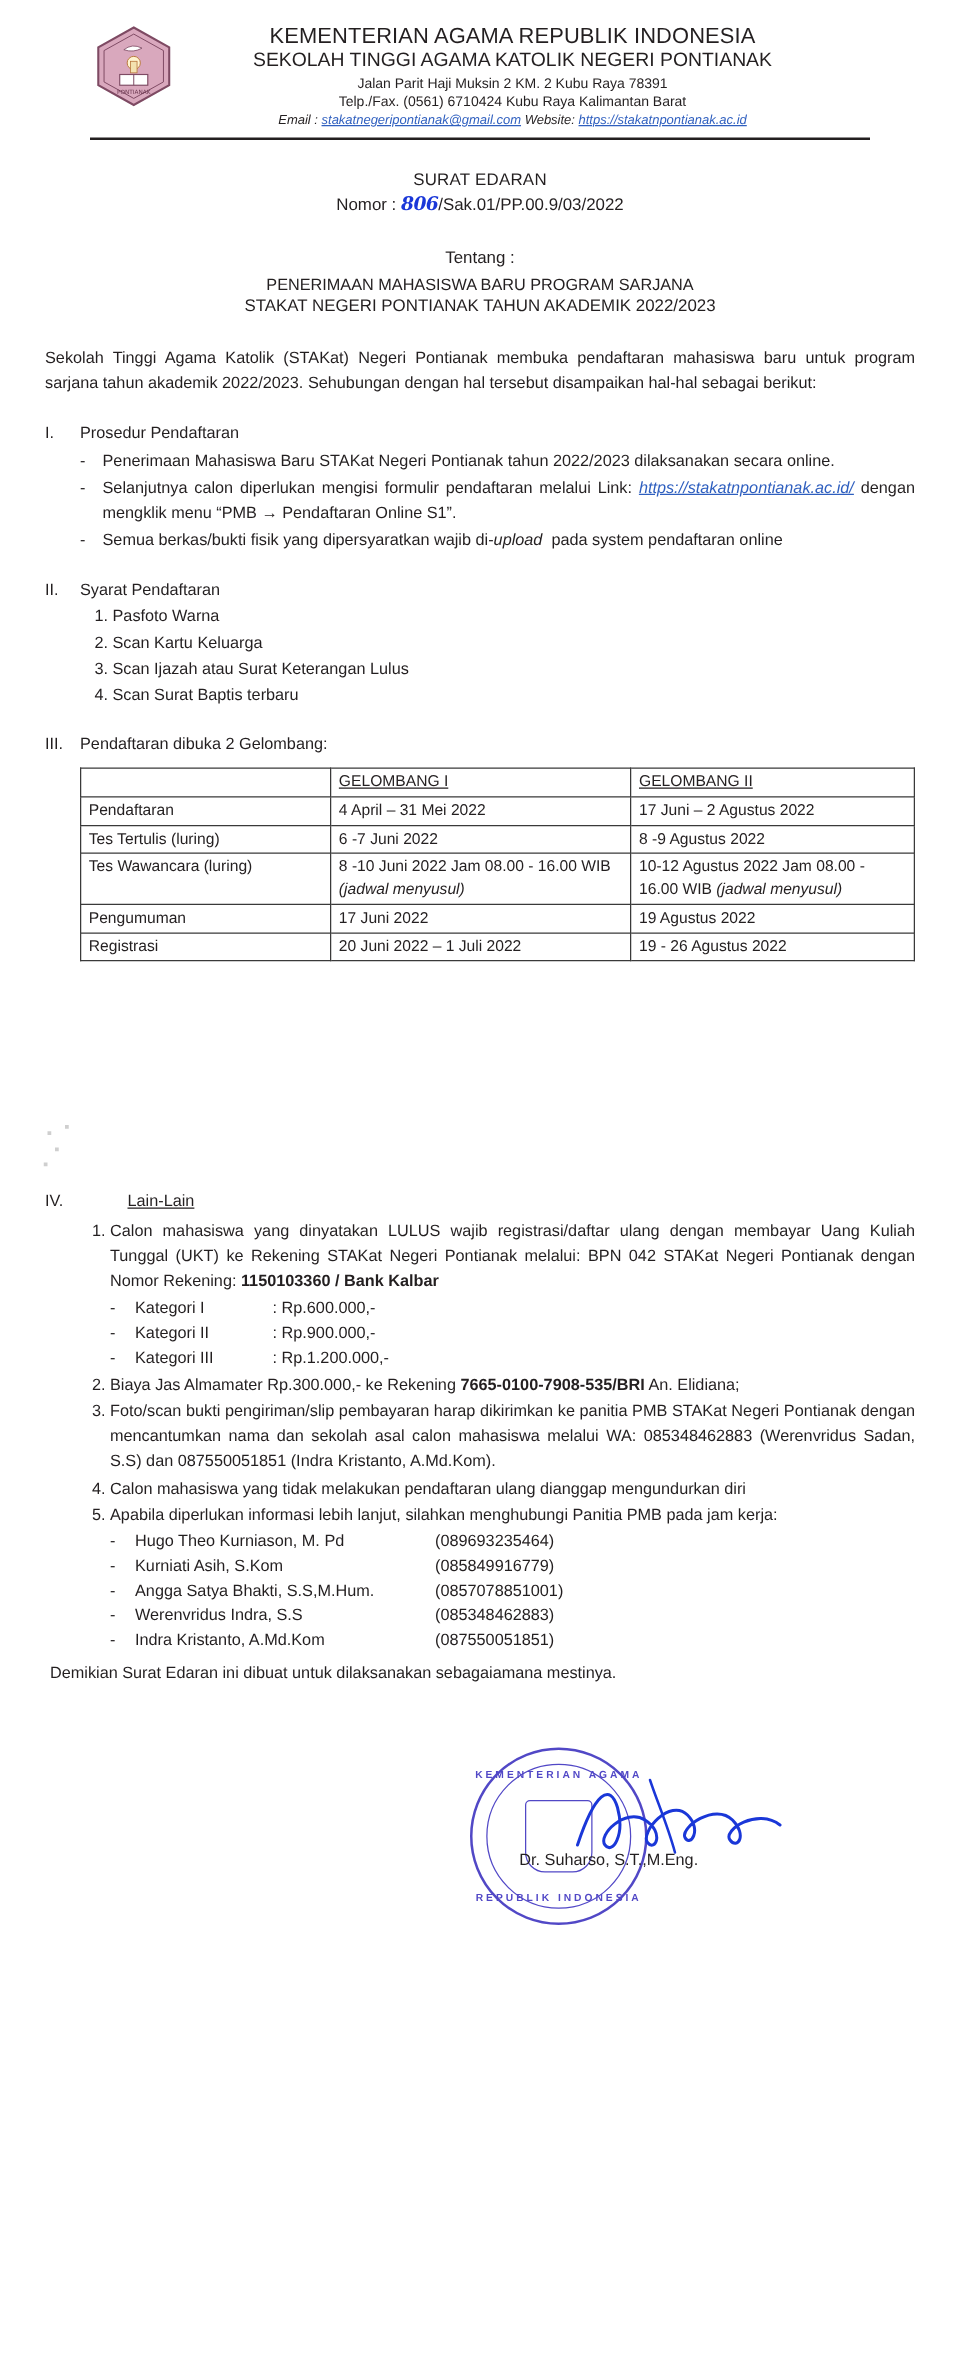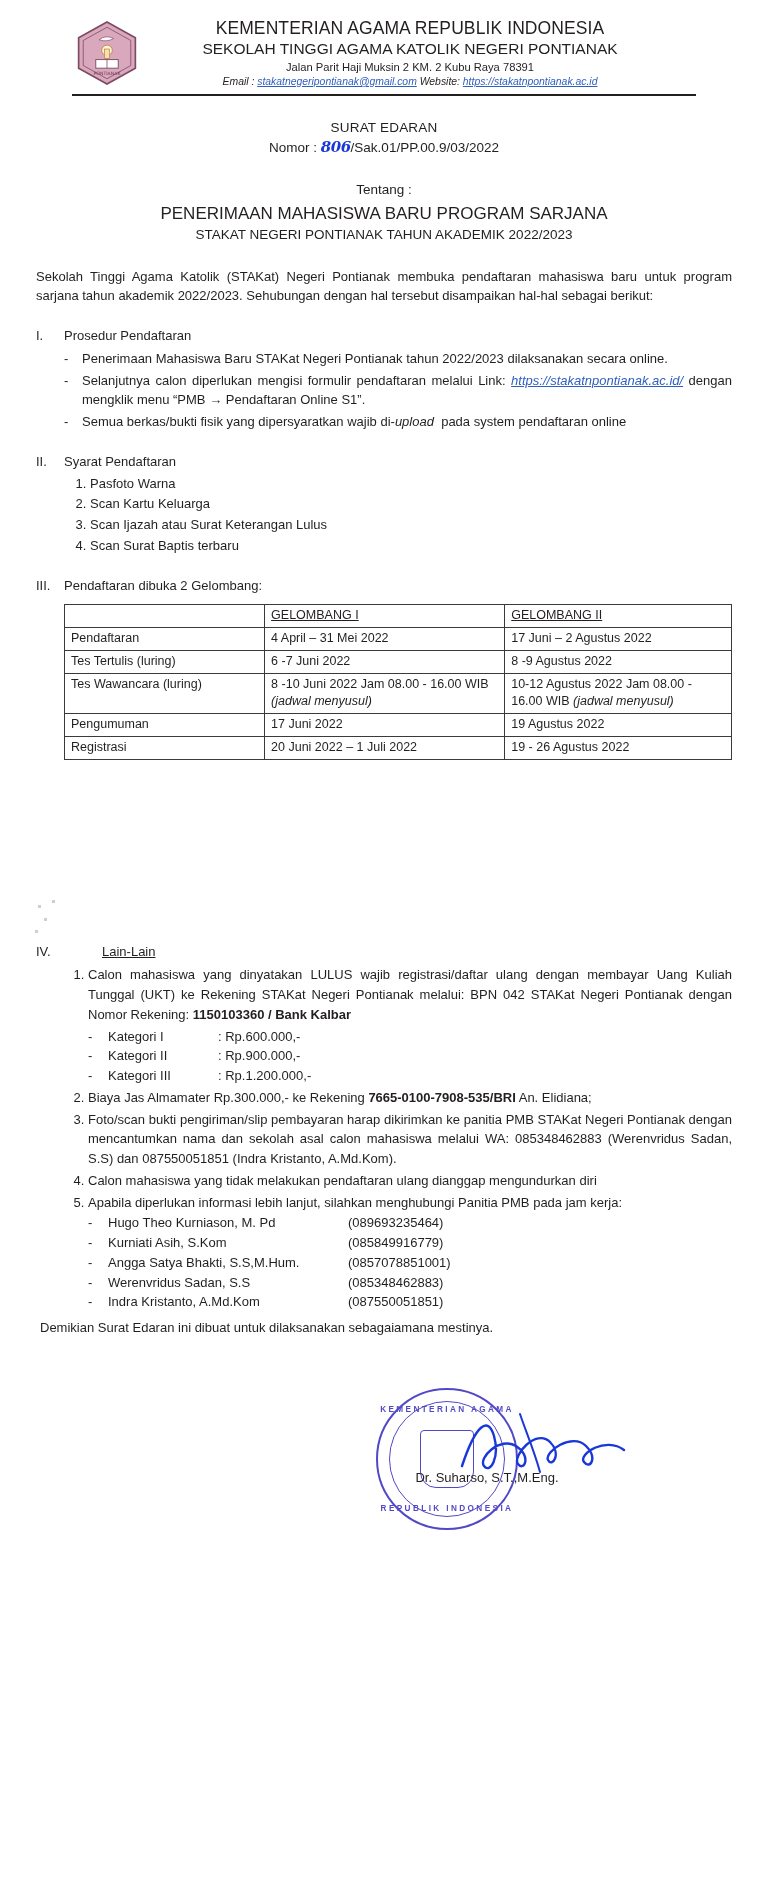--- a/index.html
+++ b/index.html
@@ -57,21 +57,21 @@
   .t-nomor{font-size:13.5px; margin-top:3px;}
   .hand{
     color:#1a37d8;
     font-family:"DejaVu Serif", serif;
     font-style:italic;
     font-weight:700;
     font-size:15px;
     letter-spacing:-.5px;
   }
   .t-tentang{font-size:13.5px; margin-top:26px;}
-  .t-sub1{font-size:17px; margin-top:6px; line-height:1.35;}
+  .t-sub1{font-size:13px; margin-top:6px; line-height:1.35;}
   .t-sub2{font-size:13.5px; line-height:1.35;}
 
   
   .body{
     padding:0 36px;
     margin-top:22px;
     font-size:13px;
     line-height:1.52;
   }
   p.just{text-align:justify; margin:0;}
@@ -220,20 +220,21 @@
         <rect x="46" y="44" width="8" height="14" fill="#f3e2b0" stroke="#b9793f" stroke-width="1"></rect>
         <rect x="33" y="60" width="34" height="13" fill="#ffffff" stroke="#7e4a63" stroke-width="1.4"></rect>
         <line x1="50" y1="60" x2="50" y2="73" stroke="#7e4a63" stroke-width="1.2"></line>
         <text x="50" y="84" font-size="7" text-anchor="middle" fill="#6d3a52" font-family="DejaVu Sans">PONTIANAK</text>
       </svg>
     </div>
     <div class="kop-text">
       <div class="kop-l1">KEMENTERIAN AGAMA REPUBLIK INDONESIA</div>
       <div class="kop-l2">SEKOLAH TINGGI AGAMA KATOLIK NEGERI PONTIANAK</div>
       <div class="kop-l3">Jalan Parit Haji Muksin 2 KM. 2 Kubu Raya 78391</div>
+      <div class="kop-l4">Telp./Fax. (0561) 6710424 Kubu Raya Kalimantan Barat</div>
       <div class="kop-l5">
         <span class="lbl">Email :</span>
         <span class="lnk">stakatnegeripontianak@gmail.com</span>
         <span class="lbl">Website:</span>
         <span class="lnk">https://stakatnpontianak.ac.id</span>
       </div>
     </div>
   </div>
   <div class="rule"></div>
 
@@ -380,21 +381,21 @@
                 <span class="nm">Kurniati Asih, S.Kom</span>
                 <span class="ph">(085849916779)</span>
               </li>
               <li>
                 <span class="bullet">-</span>
                 <span class="nm">Angga Satya Bhakti, S.S,M.Hum.</span>
                 <span class="ph">(0857078851001)</span>
               </li>
               <li>
                 <span class="bullet">-</span>
-                <span class="nm">Werenvridus Sadan, S.S</span>
+                <span class="nm">Werenvridus Indra, S.S</span>
                 <span class="ph">(085348462883)</span>
               </li>
               <li>
                 <span class="bullet">-</span>
                 <span class="nm">Indra Kristanto, A.Md.Kom</span>
                 <span class="ph">(087550051851)</span>
               </li>
             </ul>
           </li>
         </ol>

